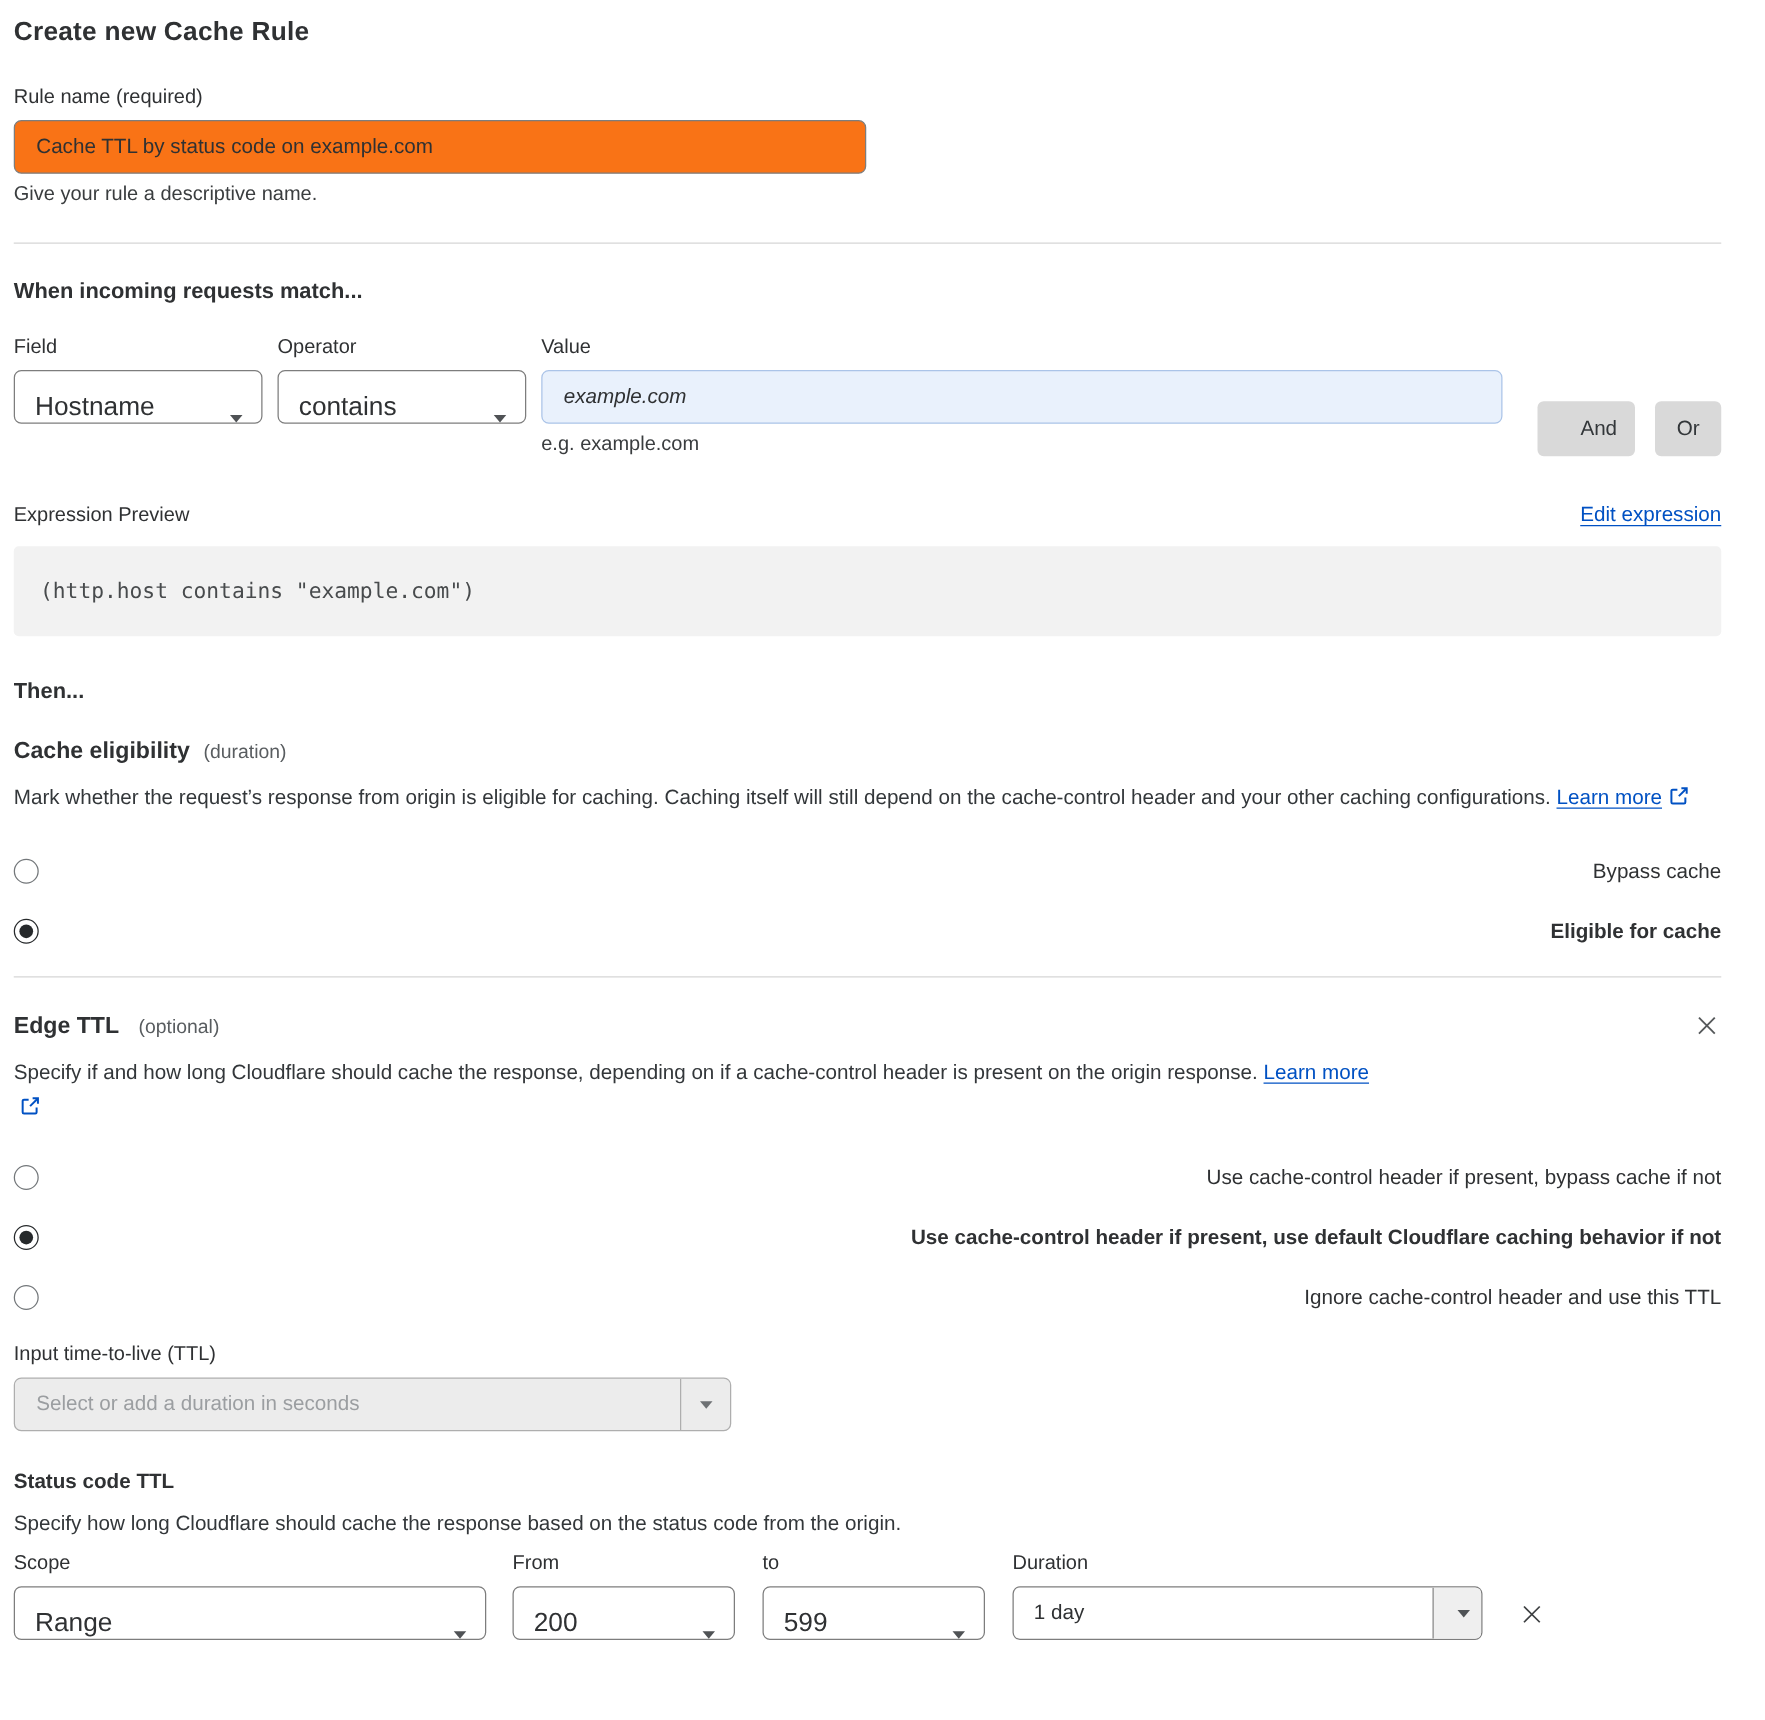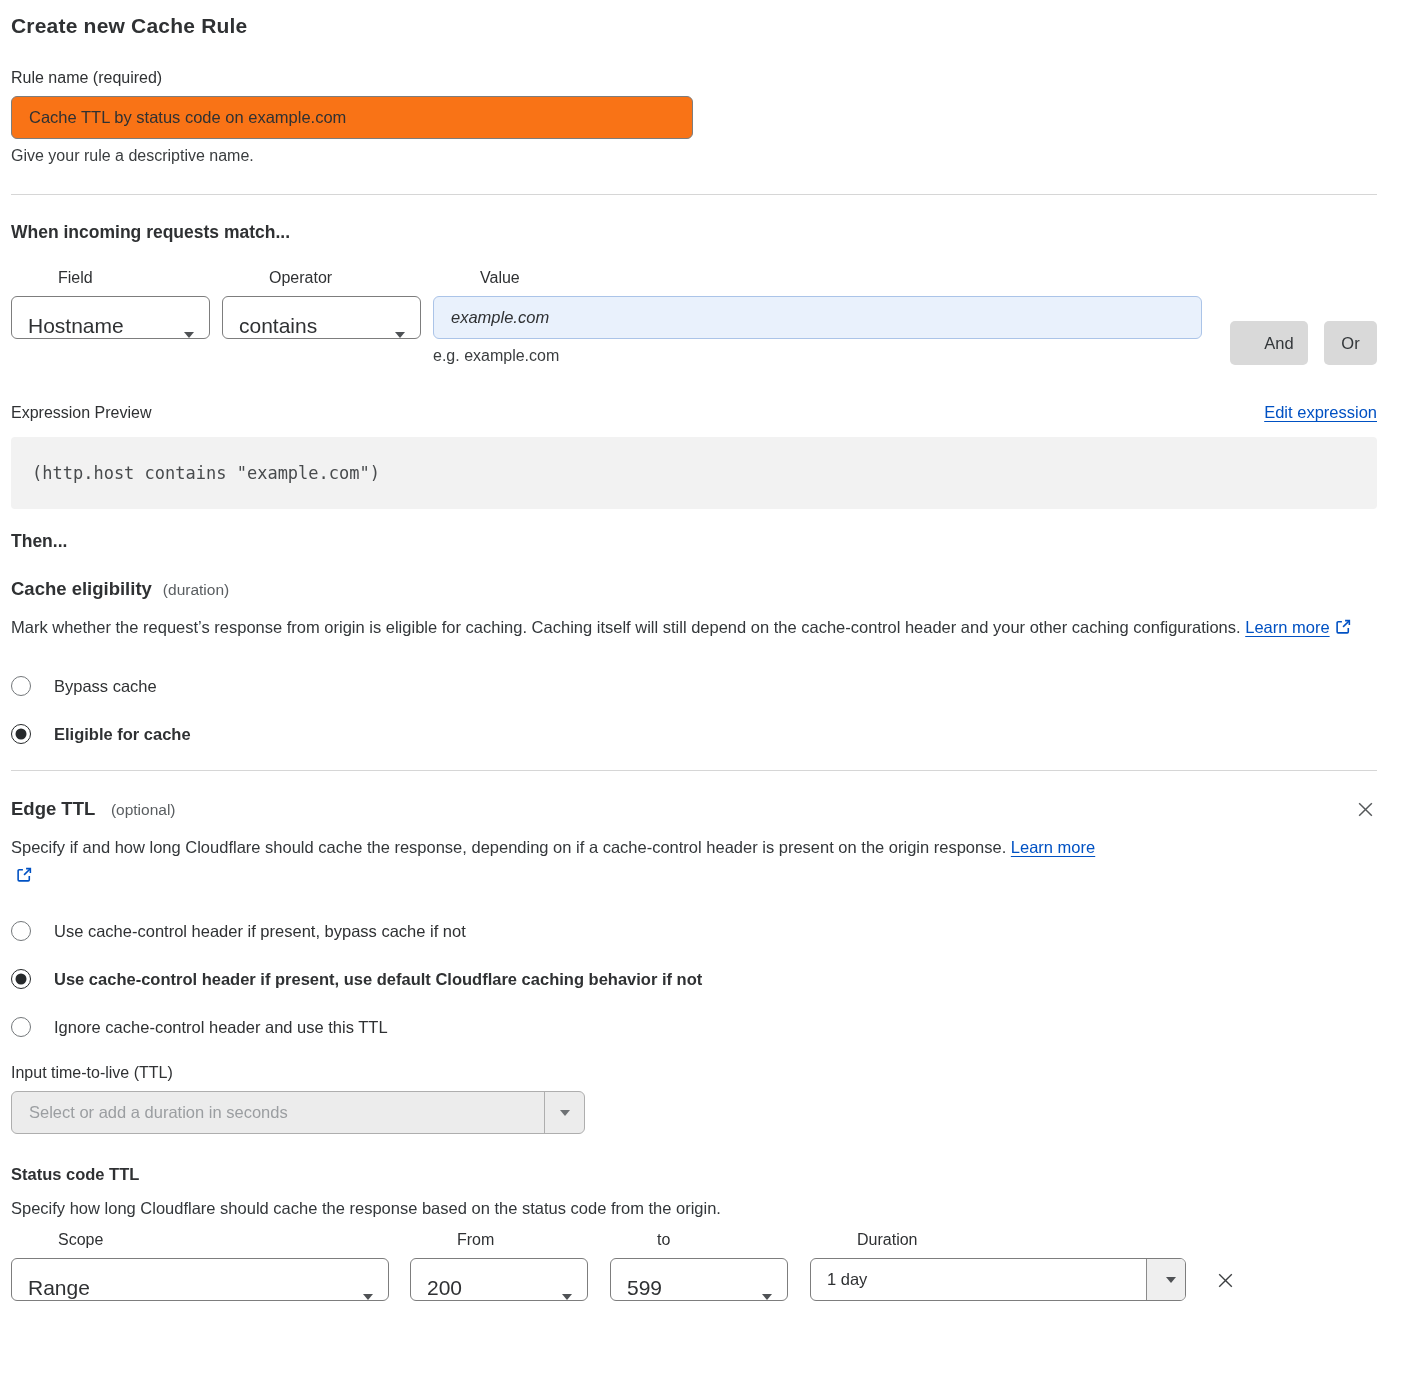--- a/index.html
+++ b/index.html
@@ -26,21 +26,21 @@
 
   .divider { border: none; border-top: 1px solid #d6d6d6; height: 0; }
   .divider-1 { margin-top: 29px; }
   .divider-2 { margin-top: 26px; }
 
   .section-heading { font-size: 17.5px; font-weight: 700; }
 
   
   .match-row { display: flex; margin-top: 26px; }
   .col { display: flex; flex-direction: column; }
-  .col .field-label { margin-bottom: 9px; margin-left: 47px; }
+  .col .field-label { margin-bottom: 9px; }
   .col-field { width: 199px; margin-right: 12px; }
   .col-operator { width: 199px; margin-right: 12px; }
   .col-value { flex: 1 1 auto; }
 
   .select {
     height: 43px; border: 1px solid #7d7d7d; border-radius: 6px; background: #fff;
     display: flex; align-items: flex-end; justify-content: space-between;
     padding: 0 15px 0 16px; cursor: pointer; font-size: 21px; gap: 32px;
   }
   .caret {
@@ -63,31 +63,31 @@
 
   
   .expr-head { margin-top: 38px; display: flex; justify-content: space-between; align-items: baseline; }
   .link { color: #0051c3; text-decoration: underline; text-underline-offset: 3px; cursor: pointer; }
   .code-block {
     margin-top: 15px; background: #f2f2f2; border-radius: 4px; height: 72px;
     display: flex; align-items: center; padding: 0 21px;
   }
   .code-text { font-family: "DejaVu Sans Mono", monospace; font-size: 17px; color: #484b4d; }
 
-  .then-heading { margin-top: 22px; }
+  .then-heading { margin-top: 33px; }
 
   .subsection-head { display: flex; align-items: baseline; margin-top: 26px; }
   .subsection-title { font-size: 18.5px; font-weight: 700; }
   .req-note { font-size: 15.5px; color: #595d60; margin-left: 11px; }
   .desc { margin-top: 13px; font-size: 16.5px; line-height: 28px; color: #33373a; }
   .desc .link { text-decoration: underline; }
   .ext-icon { display: inline-block; vertical-align: -2px; margin-left: 5px; }
 
   
-  .radio-row { display: flex; align-items: center; margin-top: 28px; cursor: pointer; }
+  .radio-row { display: flex; align-items: center; margin-top: 28px; cursor: pointer; justify-content: space-between; }
   .radio {
     width: 20px; height: 20px; border-radius: 50%; border: 1.4px solid #73777a;
     background: #fff; flex: 0 0 auto; position: relative;
   }
   .radio.checked { border-color: #26292b; }
   .radio.checked::after {
     content: ""; position: absolute; left: 50%; top: 50%; width: 11px; height: 11px;
     transform: translate(-50%, -50%); border-radius: 50%; background: #26292b;
   }
   .radio-label { margin-left: 23px; font-size: 16.5px; }

